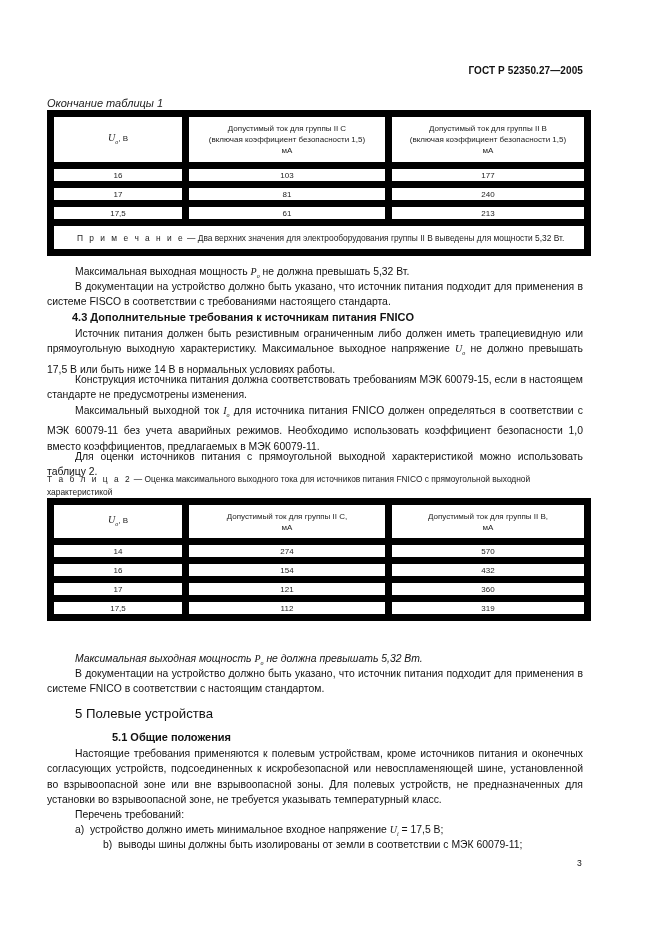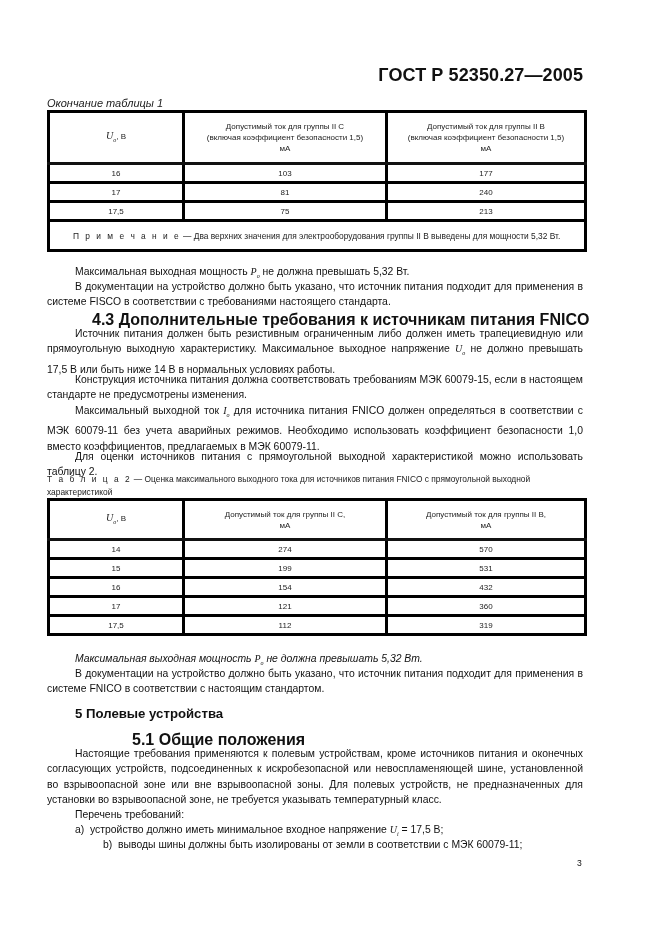--- a/index.html
+++ b/index.html
@@ -1,32 +1,32 @@
 <!DOCTYPE html>
 <html><head>
 <meta charset="utf-8">
 <style>
   html, body { margin: 0; padding: 0; background: #ffffff; }
   body { width: 661px; height: 936px; position: relative; overflow: hidden;
          font-family: "Liberation Sans", sans-serif; color: #111; }
   .abs { position: absolute; }
-  .header-code { right: 78px; top: 65px; font-size: 18px; font-weight: bold; letter-spacing: 0.1px; }
+  .header-code { right: 78px; top: 65px; font-size: 10px; font-weight: bold; letter-spacing: 0.1px; }
   .caption-italic { left: 47px; top: 97px; font-size: 11px; font-style: italic; color: #222; }
   table.doc { position: absolute; border-collapse: collapse; table-layout: fixed; }
-  table.doc td { border: 3px solid #000000; text-align: center; vertical-align: middle;
+  table.doc td { border: 7px solid #000000; text-align: center; vertical-align: middle;
                  font-size: 8px; color: #222; padding: 0; line-height: 11px; }
   table.doc tr.hdr td { border-bottom: 3px solid #111; }
   table.doc td.note { text-align: left; padding: 4px 3px 3px 3px; line-height: 12px; font-size: 8.4px; }
   .spaced { letter-spacing: 2px; }
   .sym { font-family: "Liberation Serif", serif; font-style: italic; font-size: 10px; }
   .sym sub { font-size: 6px; font-style: italic; }
   .para { position: absolute; left: 47px; width: 536px; font-size: 10.4px; line-height: 15.4px; color: #111; text-align: justify; }
   .indent { text-indent: 28px; }
-  .h-sub { position: absolute; left: 92px; font-size: 16px; font-weight: bold; }
-  .h-sec { position: absolute; left: 75px; font-size: 13.2px; font-weight: bold; text-align: center; }
+  .h-sub { position: absolute; left: 72px; font-size: 11px; font-weight: bold; }
+  .h-sec { position: absolute; left: 75px; font-size: 13.2px; font-weight: normal; text-align: center; }
   .t2-caption { position: absolute; left: 47px; top: 473px; width: 540px; font-size: 8.4px; line-height: 13px; color: #222; }
   .list-item { position: absolute; left: 75px; font-size: 10.4px; line-height: 15px; }
   .page-num { position: absolute; left: 577px; top: 858px; font-size: 8.6px; }
   .italic { font-style: italic; }
 </style>
 </head>
 <body>
 
 <div class="abs header-code">ГОСТ Р 52350.27—2005</div>
 
@@ -59,21 +59,21 @@
     <td>103</td>
     <td>177</td>
   </tr>
   <tr style="height:19px;">
     <td>17</td>
     <td>81</td>
     <td>240</td>
   </tr>
   <tr style="height:19px;">
     <td>17,5</td>
-    <td>75</td>
+    <td>61</td>
     <td>213</td>
   </tr>
   <tr style="height:30px;">
     <td class="note" colspan="3">
       <span style="display:inline-block; width:20px;"></span><span class="spaced">П р и м е ч а н и е</span><span> — Два верхних значения для электрооборудования группы II В выведены для мощности 5,32 Вт.</span>
     </td>
   </tr>
 </tbody>
   </table>
 
@@ -116,25 +116,20 @@
       <div>Допустимый ток для группы  II В,</div>
       <div>мА</div>
     </td>
   </tr>
   <tr style="height:19px;">
     <td>14</td>
     <td>274</td>
     <td>570</td>
   </tr>
   <tr style="height:19px;">
-    <td>15</td>
-    <td>199</td>
-    <td>531</td>
-  </tr>
-  <tr style="height:19px;">
     <td>16</td>
     <td>154</td>
     <td>432</td>
   </tr>
   <tr style="height:19px;">
     <td>17</td>
     <td>121</td>
     <td>360</td>
   </tr>
   <tr style="height:19px;">

